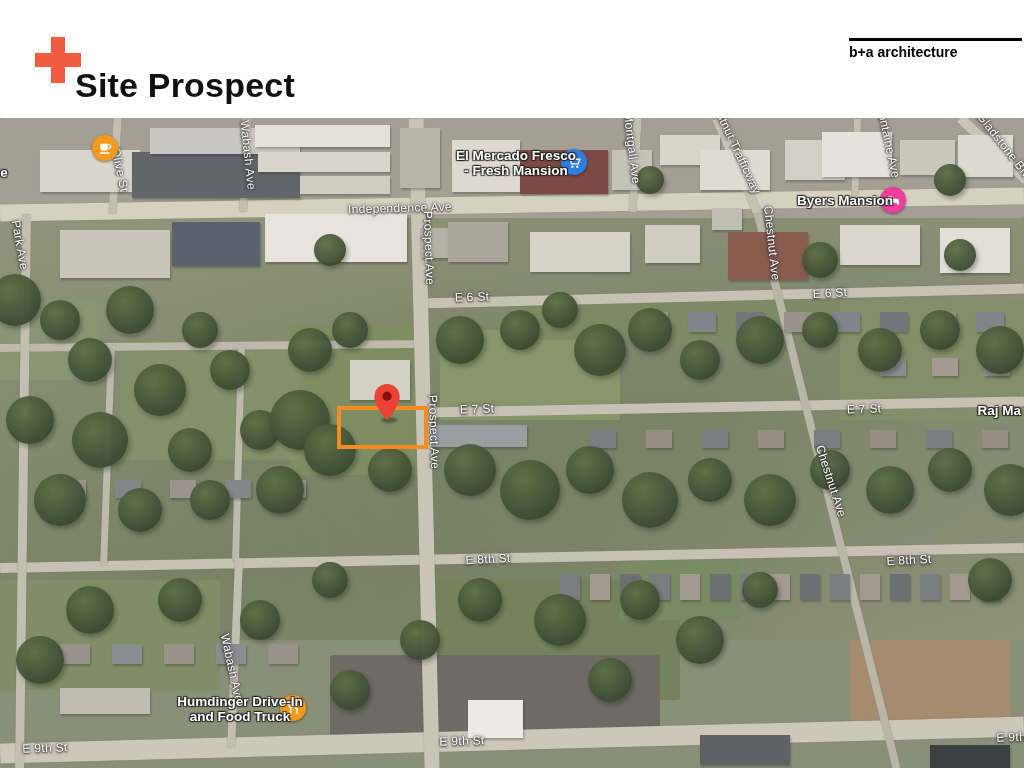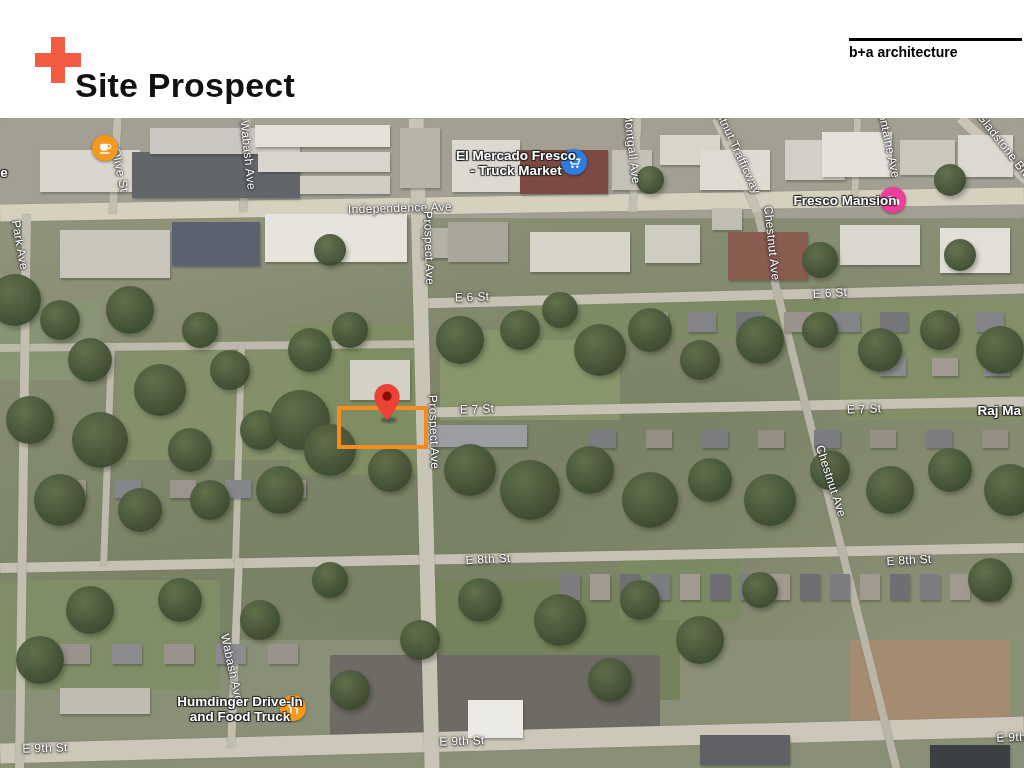--- a/index.html
+++ b/index.html
@@ -285,24 +285,24 @@
       </div>
       <div class="poi-marker" style="left: 280px; top: 577px; background: rgb(243, 154, 30);">
         <svg viewBox="0 0 16 16">
           <path d="M5.2 1.8v12M3.4 1.8v3.4a1.8 1.8 0 0 0 3.6 0V1.8" fill="none" stroke="#fff" stroke-width="1.4"></path>
           <path d="M11.6 1.8c-1.5 1.2-2 3.8-1.2 6h1.4v6" fill="none" stroke="#fff" stroke-width="1.4"></path>
         </svg>
         <span class="ptr" style="background:#F39A1E"></span>
       </div>
       <div class="poi-label" style="left: 516px; top: 46px; transform: translate(-50%, -50%);">
         <div>El Mercado Fresco</div>
-        <div>- Truck Market</div>
+        <div>- Fresh Mansion</div>
       </div>
       <div class="poi-label" style="left: 845px; top: 83px; transform: translate(-50%, -50%);">
-        <div>Fresco Mansion</div>
+        <div>Byers Mansion</div>
       </div>
       <div class="poi-label" style="left: 240px; top: 592px; transform: translate(-50%, -50%);">
         <div>Humdinger Drive-In</div>
         <div>and Food Truck</div>
       </div>
       <div class="poi-label" style="left: 1006px; top: 293px; transform: translate(-50%, -50%);">
         <div>Raj Ma H</div>
       </div>
       <div class="poi-label" style="left: 4px; top: 55px; transform: translate(-50%, -50%);">
         <div>e</div>

